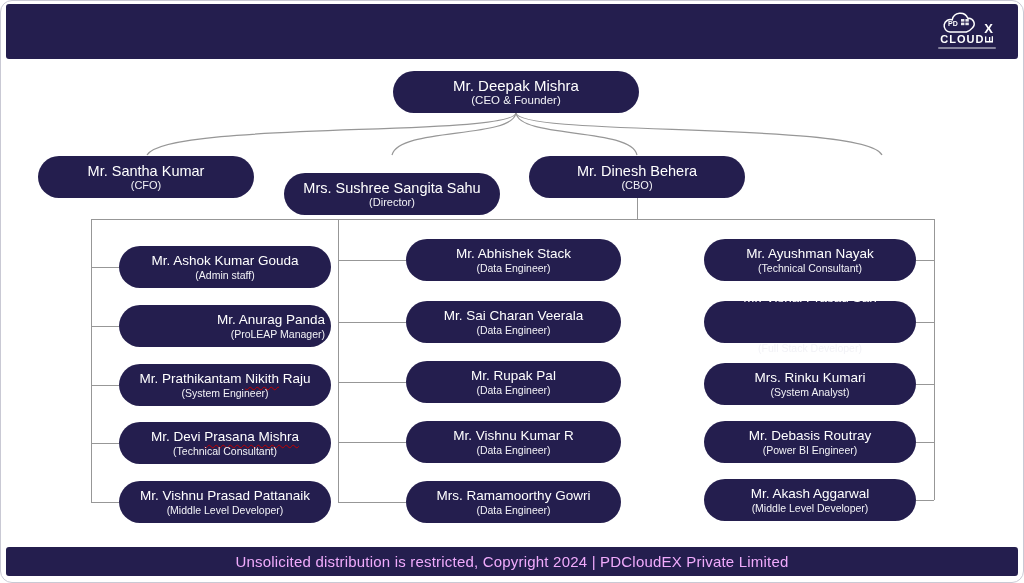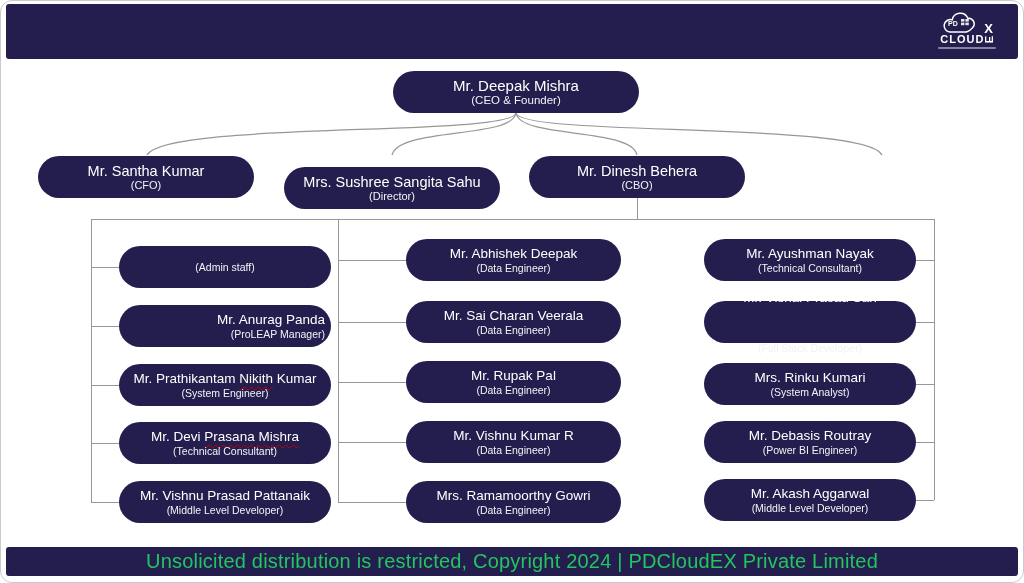--- a/index.html
+++ b/index.html
@@ -4,21 +4,21 @@
 <style>
   html,body{margin:0;padding:0;background:#ffffff;}
   .stage{
     position:relative;width:1024px;height:583px;background:#ffffff;
     border:1px solid #c9c9d4;border-radius:12px;overflow:hidden;
     font-family:"Liberation Sans",sans-serif;box-sizing:border-box;
   }
   .bar{position:absolute;left:5px;right:5px;background:#241e4e;border-radius:3px;}
   .header{top:3px;height:55px;}
   .footer{bottom:6px;height:29px;display:flex;align-items:center;justify-content:center;
-          color:#22c55e;font-size:20px;letter-spacing:.2px;}
+          color:#f0abfc;font-size:15px;letter-spacing:.2px;}
   
   .node{position:absolute;height:42px;background:#241e4e;border-radius:21px;color:#fff;
         display:flex;flex-direction:column;align-items:center;justify-content:center;
         text-align:center;padding:0 6px;box-sizing:border-box;}
   .nm{font-weight:400;font-size:13.5px;line-height:16px;white-space:nowrap;}
   .tt{font-size:10.5px;line-height:12px;color:#f2f2f6;white-space:nowrap;}
   .ceo .nm{font-size:15px;}
   .ceo .tt{font-size:11.5px;}
   .lv2 .nm{font-size:14.5px;}
   .lv2 .tt{font-size:11px;}
@@ -100,51 +100,52 @@
 
   <div class="node ceo" style="left:392px;top:70px;width:246px;">
     <div class="nm">Mr. Deepak Mishra</div>
     <div class="tt">(CEO &amp; Founder)</div>
   </div>
 
   <div class="node lv2" style="left:37px;top:155px;width:216px;">
     <div class="nm">Mr. Santha Kumar</div>
     <div class="tt">(CFO)</div>
   </div>
-  <div class="node lv2" style="left:283px;top:166px;width:216px;">
+  <div class="node lv2" style="left:283px;top:172px;width:216px;">
     <div class="nm">Mrs. Sushree Sangita Sahu</div>
     <div class="tt">(Director)</div>
   </div>
   <div class="node lv2" style="left:528px;top:155px;width:216px;">
     <div class="nm">Mr. Dinesh Behera</div>
     <div class="tt">(CBO)</div>
   </div>
 
   <div class="node" style="left:118px;top:245px;width:212px;">
+    <div class="nm">Mr. Ashok Kumar Gouda</div>
     <div class="tt">(Admin staff)</div>
   </div>
   <div class="node" style="left:118px;top:304px;width:212px;align-items:flex-end;">
     <div class="nm">Mr. Anurag Panda</div>
     <div class="tt">(ProLEAP Manager)</div>
   </div>
   <div class="node" style="left:118px;top:363px;width:212px;">
-    <div class="nm"><span>Mr. Prathikantam </span><span class="sq">Nikith</span><span> Kumar</span></div>
+    <div class="nm"><span>Mr. Prathikantam </span><span class="sq">Nikith</span><span> Raju</span></div>
     <div class="tt">(System Engineer)</div>
   </div>
   <div class="node" style="left:118px;top:421px;width:212px;">
     <div class="nm"><span>Mr. Devi </span><span class="sq">Prasana Mishra</span><span></span></div>
     <div class="tt">(Technical Consultant)</div>
   </div>
   <div class="node" style="left:118px;top:480px;width:212px;">
     <div class="nm">Mr. Vishnu Prasad Pattanaik</div>
     <div class="tt">(Middle Level Developer)</div>
   </div>
 
   <div class="node" style="left:405px;top:238px;width:215px;">
-    <div class="nm">Mr. Abhishek Deepak</div>
+    <div class="nm">Mr. Abhishek Stack</div>
     <div class="tt">(Data Engineer)</div>
   </div>
   <div class="node" style="left:405px;top:300px;width:215px;">
     <div class="nm">Mr. Sai Charan Veerala</div>
     <div class="tt">(Data Engineer)</div>
   </div>
   <div class="node" style="left:405px;top:360px;width:215px;">
     <div class="nm">Mr. Rupak Pal</div>
     <div class="tt">(Data Engineer)</div>
   </div>

